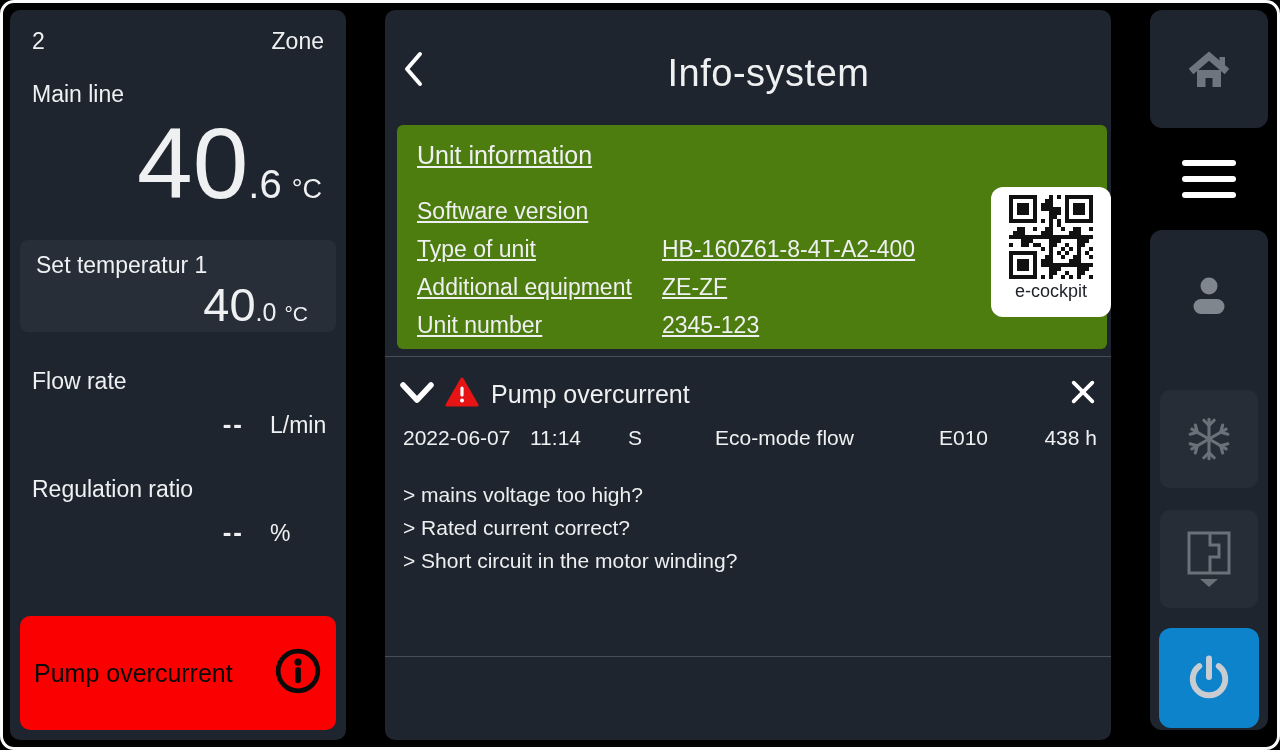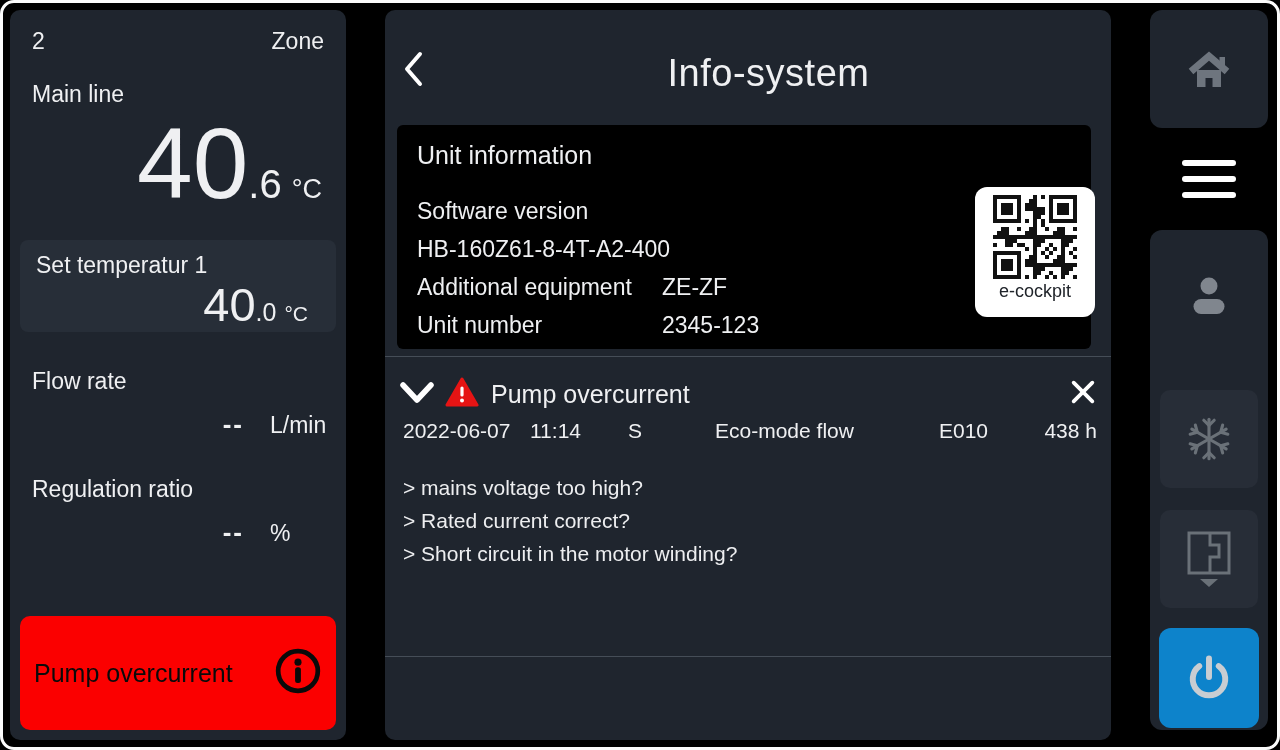--- a/index.html
+++ b/index.html
@@ -34,43 +34,43 @@
   .alarm-banner { position:absolute; left:10px; right:10px; bottom:10px; height:114px; background:#fb0000;
                   border-radius:10px; display:flex; align-items:center; justify-content:space-between;
                   padding:0 14px 0 14px; }
   .alarm-banner .txt { color:#0a0a0a; font-size:25px; font-weight:500; }
 
   
   .info-panel { left:385px; top:10px; width:726px; height:730px; }
   .ip-back { position:absolute; left:16px; top:40px; width:34px; height:40px; cursor:pointer; }
   .ip-title { text-align:center; margin-top:42px; font-size:38px; font-weight:400; letter-spacing:0.5px;padding-left:41px; }
 
-  .unit-card { position:absolute; left:12px; right:20px; top:115px; height:224px; background:#000000;
-               border-radius:6px; padding:16px 20px; }
+  .unit-card { position:absolute; left:12px; right:4px; top:115px; height:224px; background:#4d7c0f;
+               border-radius:6px; padding:16px 20px;text-decoration:underline; }
   .uc-heading { font-size:25px; margin-bottom:22px; }
   .uc-row { display:flex; height:38px; align-items:center; font-size:23px; }
   .uc-row .l { width:245px; }
   .uc-row .v { flex:1; }
 
   .qr-card { position:absolute; right:-4px; top:62px; width:120px; height:130px; background:#fff;
              border-radius:12px; padding-top:8px; text-align:center; }
   .qr-card svg { display:block; margin:0 auto; }
   .qr-caption { font-size:18px; color:#20242a; margin-top:2px; }
 
   .divider { position:absolute; left:0; right:0; height:1px; background:#454d57; }
   .div1 { top:346px; } .div2 { top:646px; }
 
   .alarm-detail { position:absolute; left:14px; right:14px; top:362px; }
   .ad-header { display:flex; align-items:center; height:44px; }
   .ad-header .expand { width:40px; cursor:pointer; }
   .ad-header .warn { width:36px; margin-left:6px; }
   .ad-header .title { flex:1; font-size:25px; margin-left:10px; }
   .ad-header .close { width:34px; cursor:pointer; text-align:right; }
 
-  .ad-meta { display:flex; align-items:baseline; margin-top:3px; font-size:21px; padding-left:4px; }
+  .ad-meta { display:flex; align-items:baseline; margin-top:10px; font-size:21px; padding-left:4px; }
   .ad-meta .date { width:127px; } .ad-meta .time { width:98px; } .ad-meta .cls { width:87px; }
   .ad-meta .mode { width:224px; } .ad-meta .code { width:102px; }
   .ad-meta .hrs { flex:1; text-align:right; }
 
   .ad-checks { margin-top:28px; padding-left:4px; list-style:none; }
   .ad-checks li { font-size:21px; line-height:33px; color:#edeef0; }
 
   
   .sidebar { position:absolute; left:1150px; top:10px; width:118px; height:720px; }
   .sb-block { position:absolute; left:0; right:0; background:#1f252e; border-radius:12px; }
@@ -146,20 +146,21 @@
     </div>
     <div class="ip-title">Info-system</div>
 
     <div class="unit-card">
       <div class="uc-heading">Unit information</div>
       <div class="uc-row">
         <span class="l">Software version</span>
         <span class="v"></span>
       </div>
       <div class="uc-row">
+        <span class="l">Type of unit</span>
         <span class="v">HB-160Z61-8-4T-A2-400</span>
       </div>
       <div class="uc-row">
         <span class="l">Additional equipment</span>
         <span class="v">ZE-ZF</span>
       </div>
       <div class="uc-row">
         <span class="l">Unit number</span>
         <span class="v">2345-123</span>
       </div>

